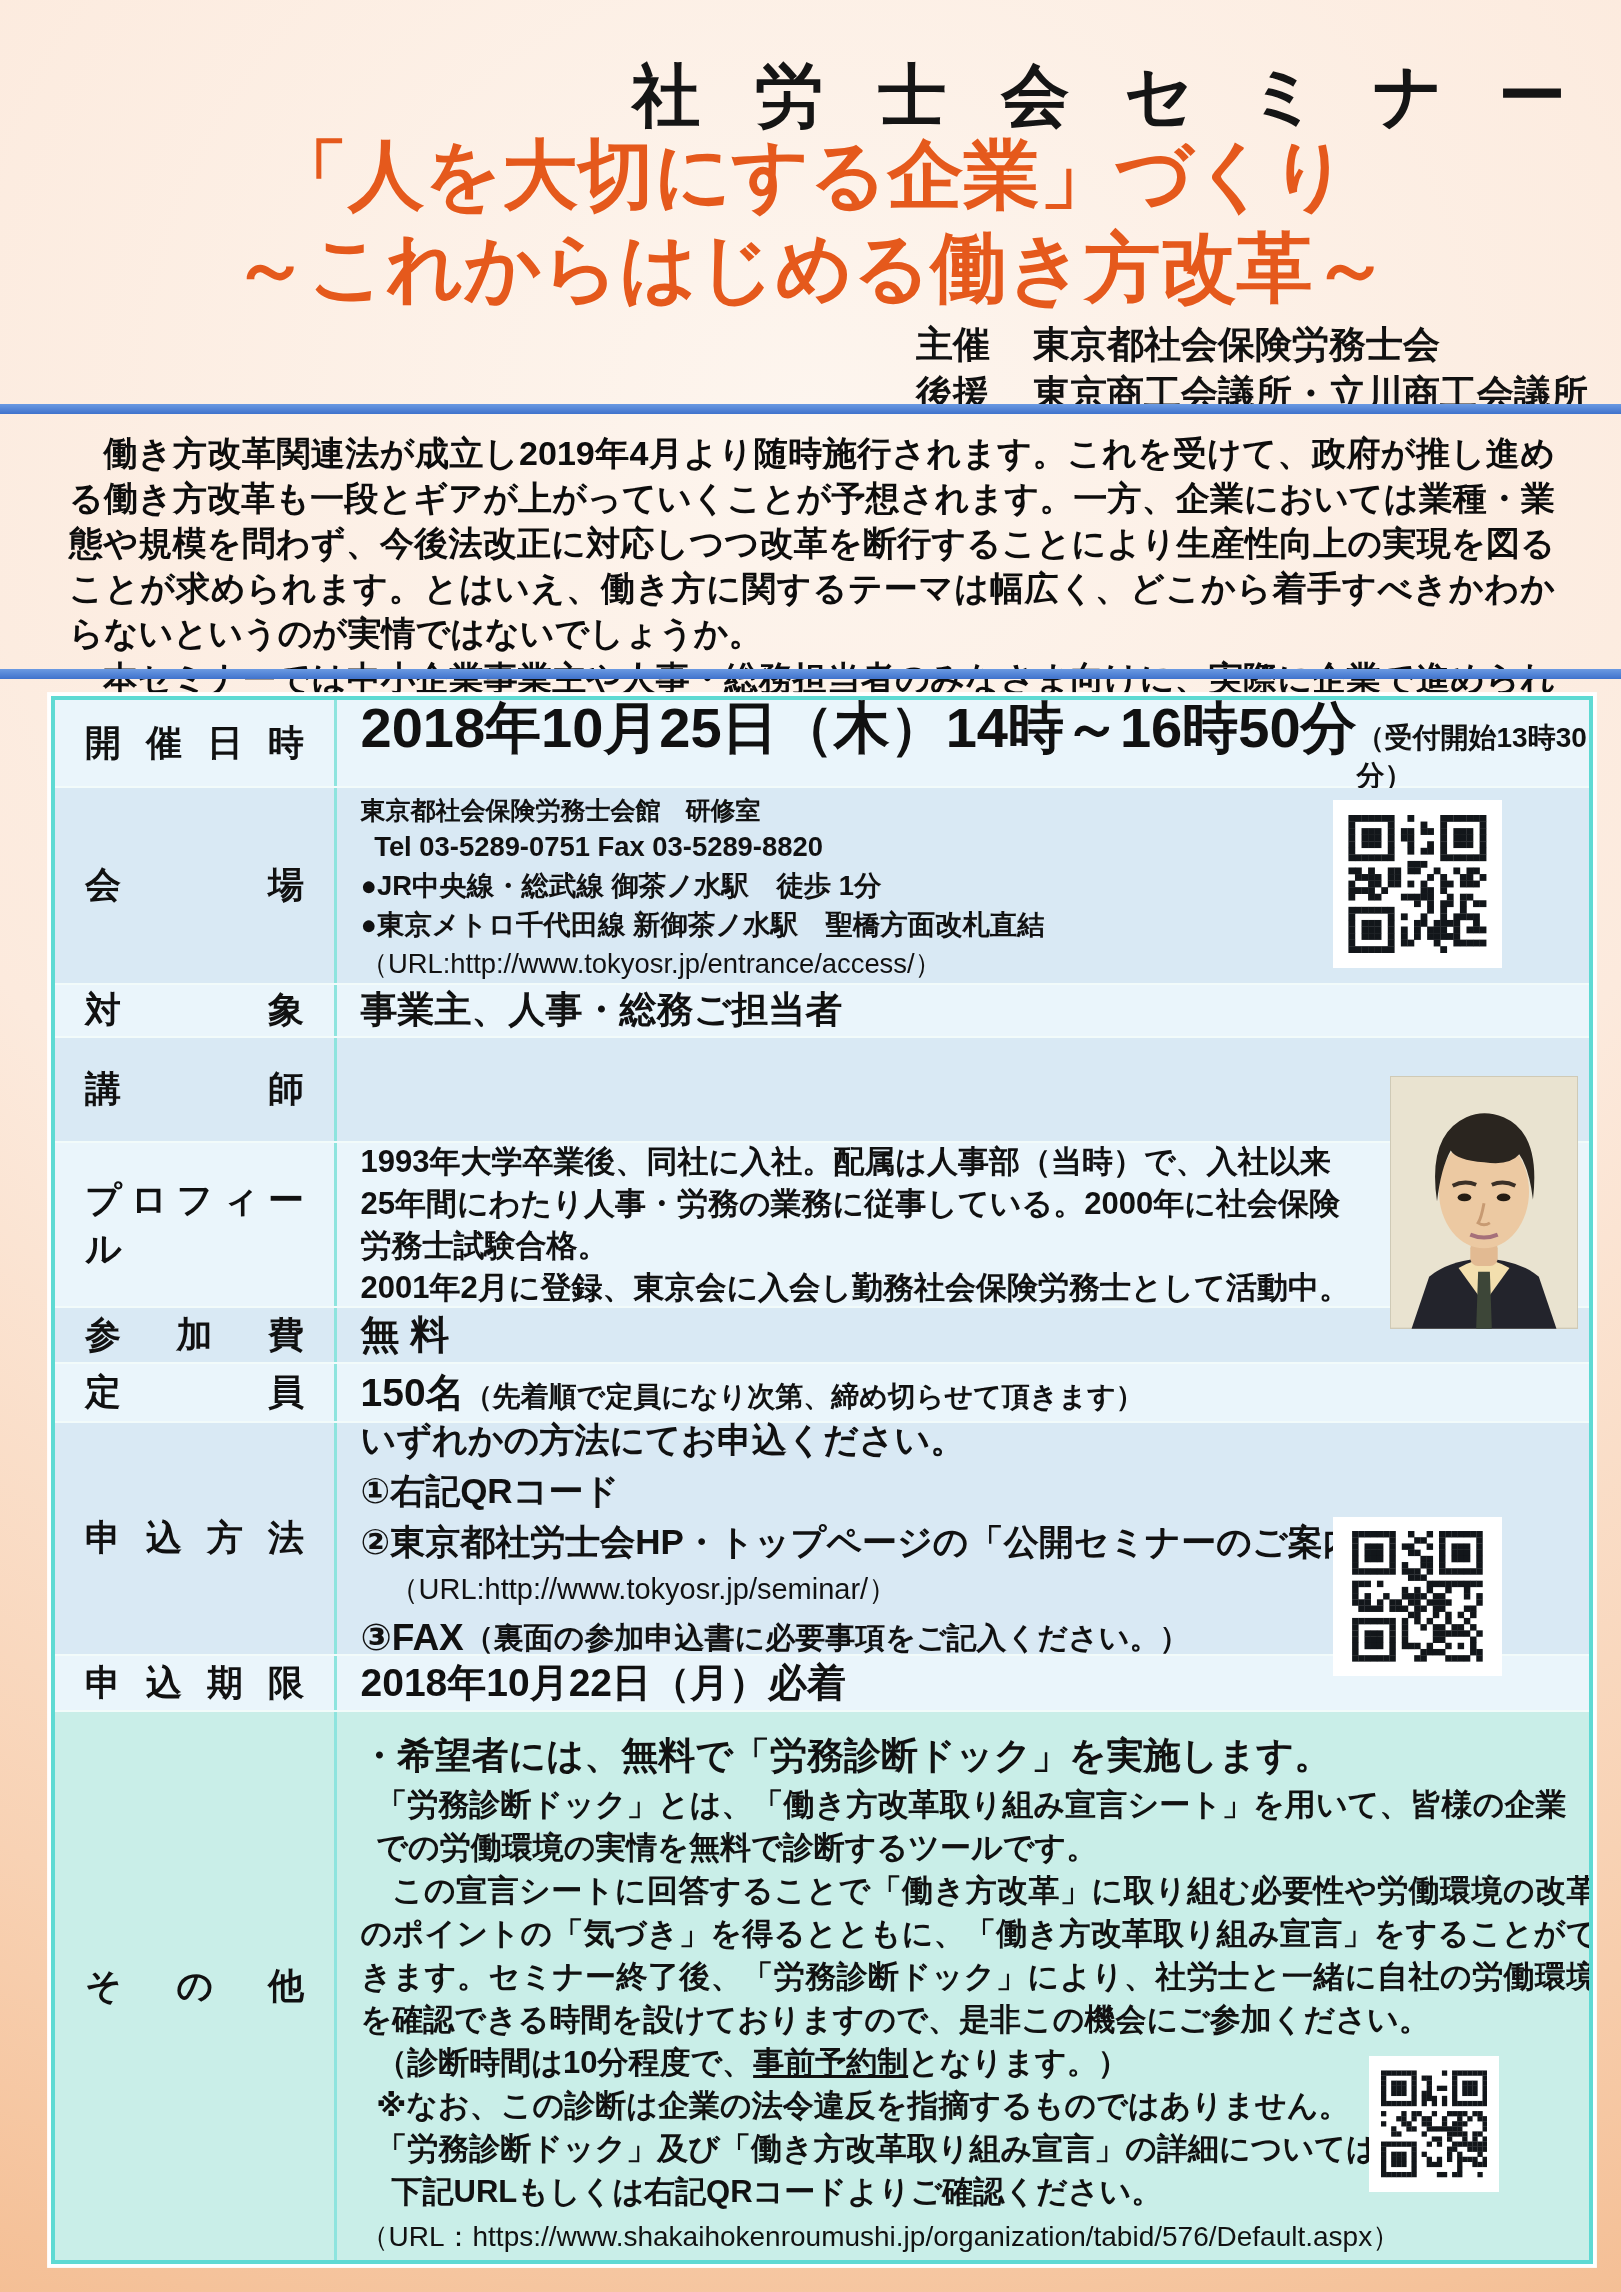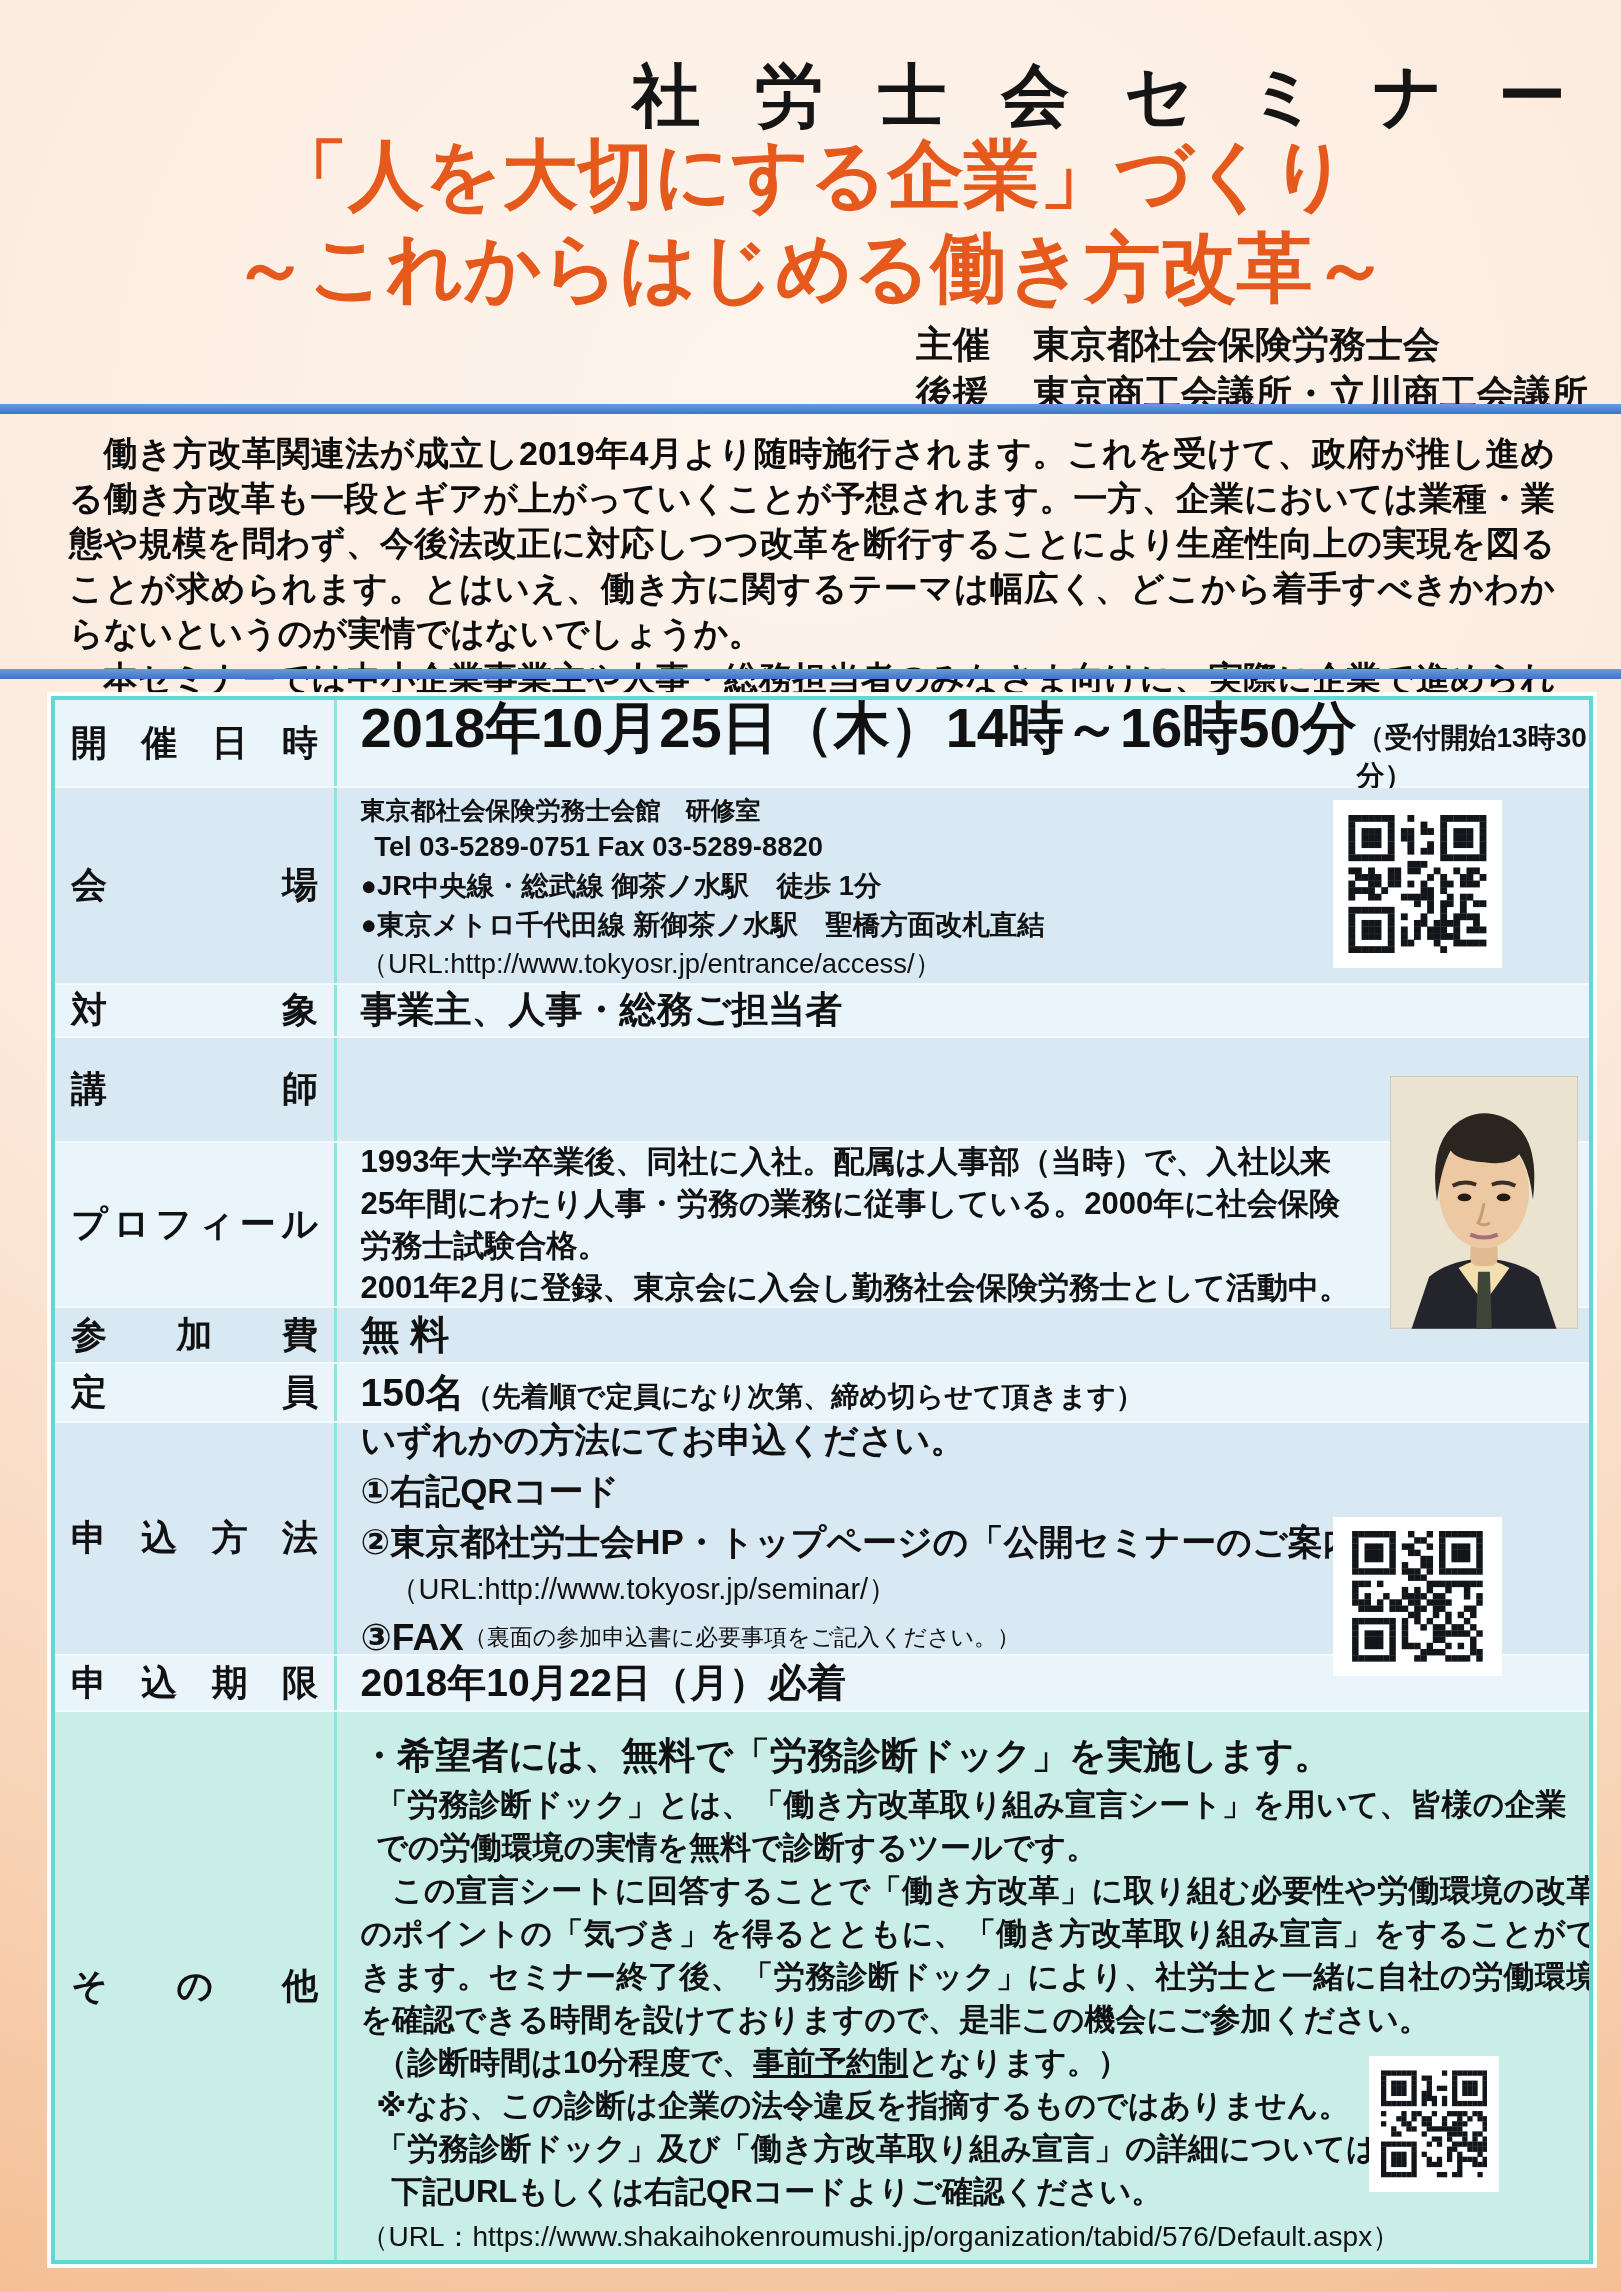--- a/index.html
+++ b/index.html
@@ -37,21 +37,21 @@
     border:4.9px solid #5edad3; box-shadow:0 0 0 3.9px #ffffff;
     display:flex; flex-direction:column; overflow:hidden;
   }
   .row { display:flex; width:100%; border-bottom:2.9px solid #f2fbfa; }
   .row:last-child { border-bottom:none; flex:1; }
   .bg-a { background:#eaf5fb; }
   .bg-b { background:#d9e9f4; }
   .bg-mint { background:#c9eee8; }
   .cell-label {
     width:282px; flex:none; border-right:3.9px solid #8ee4de;
-    padding:0 16px; display:flex; flex-direction:column; justify-content:center;
+    padding:0 30px; display:flex; flex-direction:column; justify-content:center;
     font-size:36px; font-weight:bold;
   }
   .cell-label > div { text-align:justify; text-align-last:justify; width:100%; }
   .cell-content { flex:1; padding:0 0 0 23.5px; display:flex; flex-direction:column; justify-content:center; }
 
   .h90  { height:88px; }  .h208 { height:204px; } .h67 { height:66px; }
   .h135 { height:132px; } .h168 { height:165px; } .h64 { height:63px; }
   .h75  { height:74px; }  .h238 { height:233px; } .h70 { height:69px; }
 
   .big { font-size:56px; font-weight:bold; white-space:nowrap; }
@@ -65,21 +65,21 @@
 
   .lect-line { font-size:37px; font-weight:bold; line-height:55px; white-space:nowrap; }
   .lect-line.second { padding-left:188px; }
 
   .profile-line { font-size:31px; font-weight:bold; line-height:42px; white-space:nowrap; }
 
   .apply-line { font-size:35px; font-weight:bold; line-height:51px; white-space:nowrap; }
   .apply-url  { font-size:29px; font-weight:normal; line-height:45px; padding-left:29px; }
   .fax-line   { display:flex; align-items:center; line-height:51px; }
   .fax-big    { font-size:37px; font-weight:bold; }
-  .fax-note   { font-size:23px; font-weight:normal; }
+  .fax-note   { font-size:30px; font-weight:bold; }
 
   .other-content { justify-content:flex-start; padding-top:15.7px; padding-right:25.5px; }
   .other-head { font-size:37px; font-weight:bold; line-height:55px; }
   .other-p { font-size:31px; font-weight:bold; line-height:43px; text-align:justify; width:1237px; }
   .other-ind { padding-left:15.7px; width:1206px; }
   .other-url { font-size:28px; font-weight:normal; line-height:47px; }
   .u-bold { text-decoration:underline; }
 
   
   .photo { position:absolute; left:1390px; top:1076px; width:188px; height:253px; z-index:5; }

